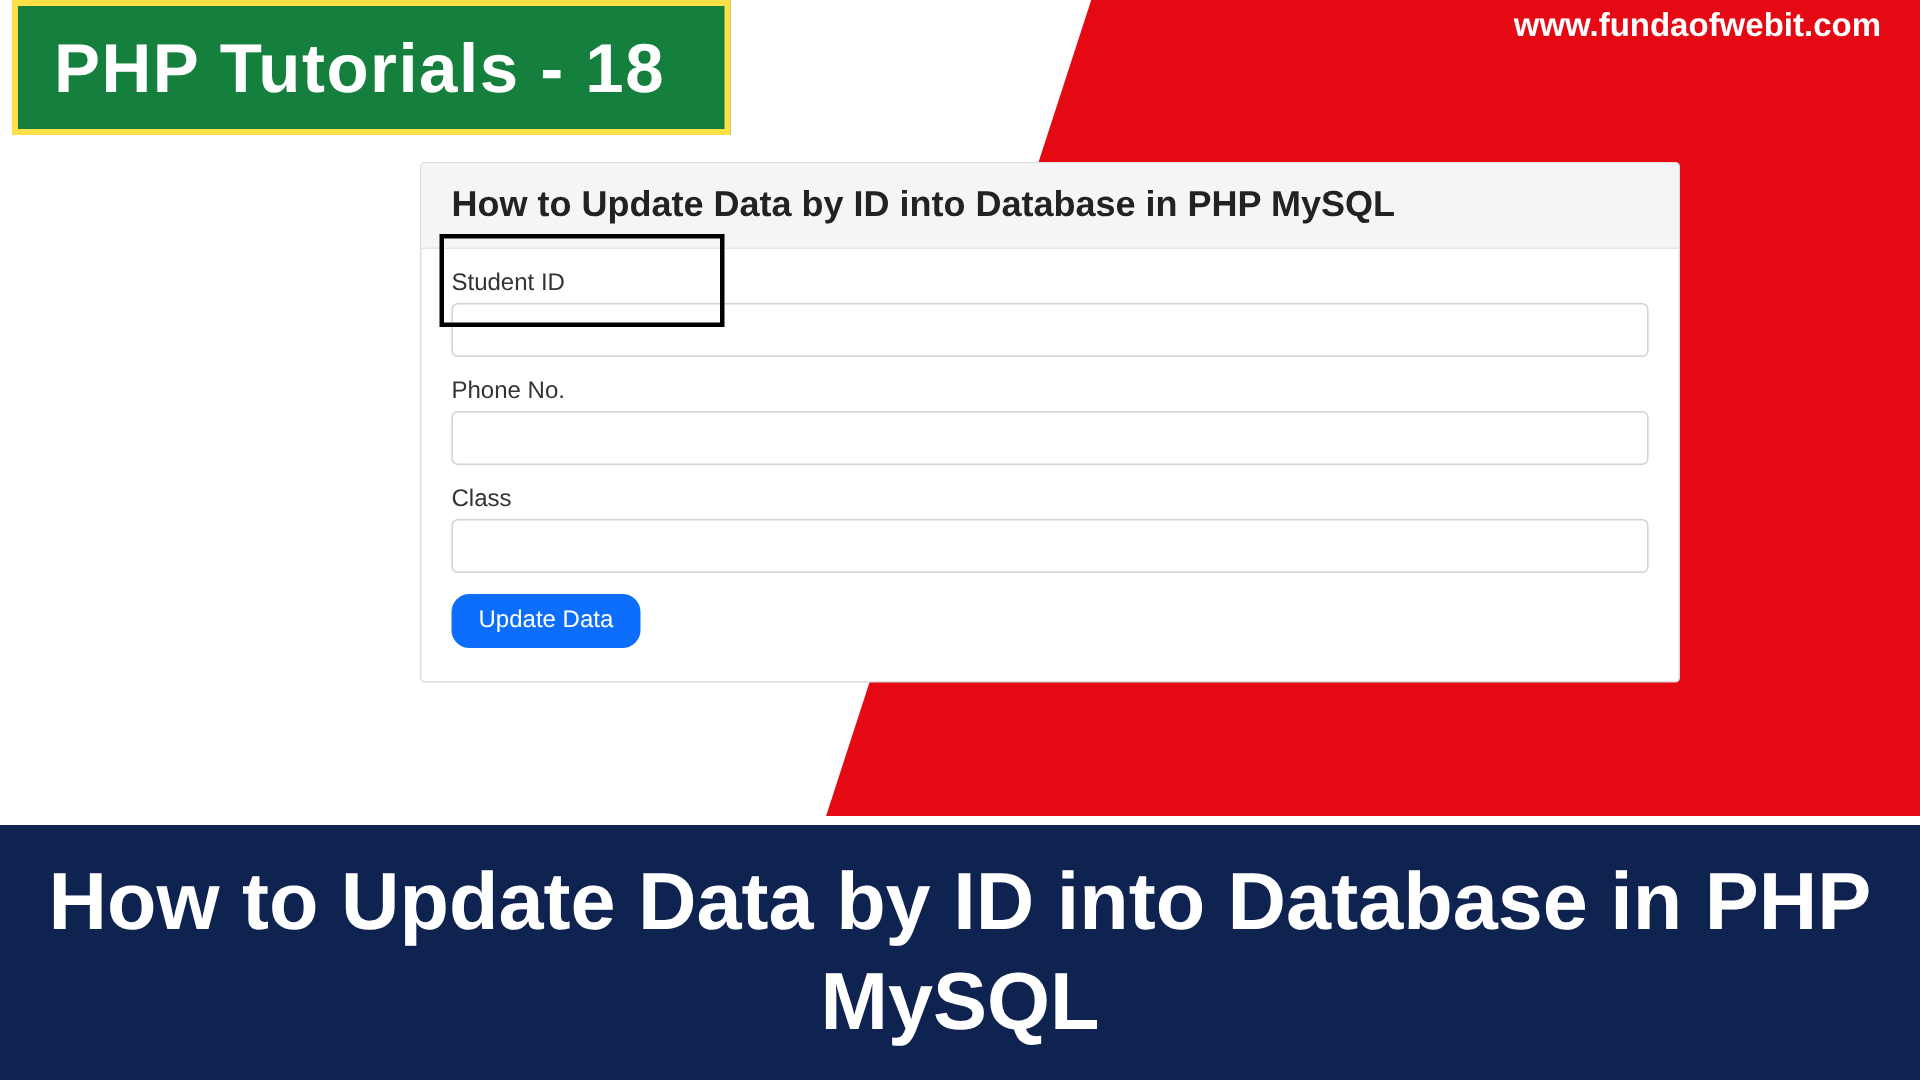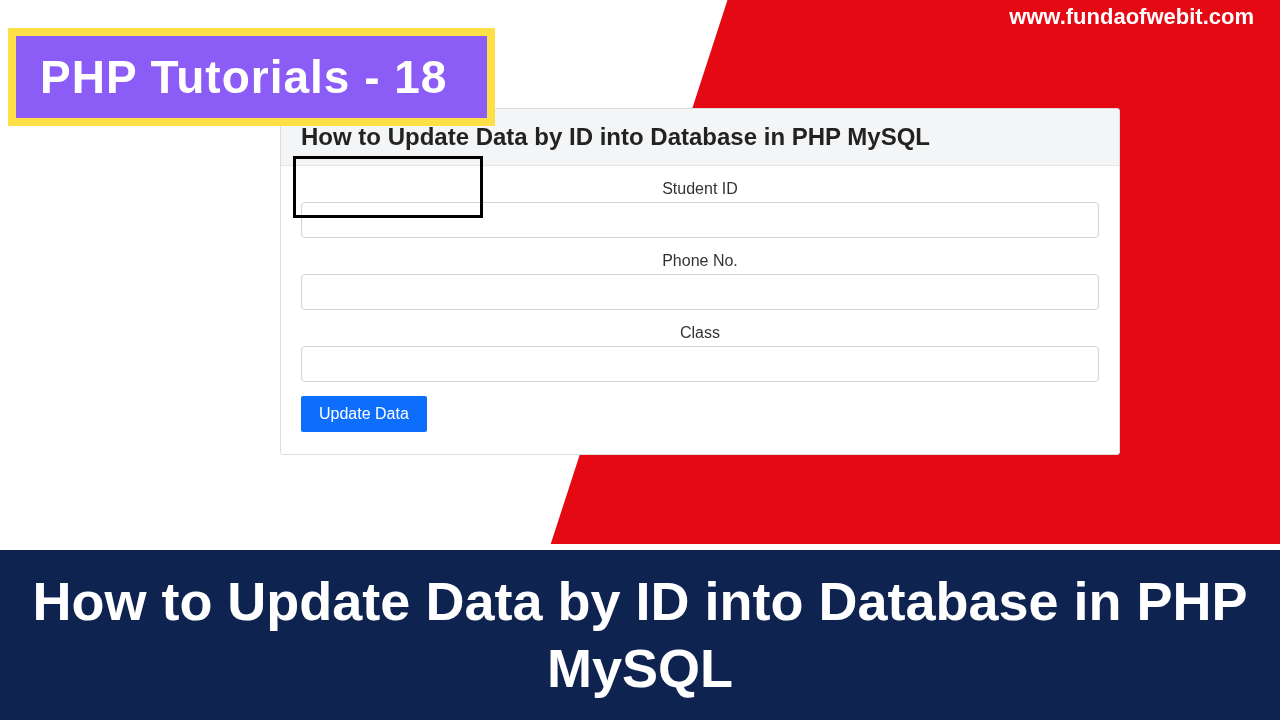--- a/index.html
+++ b/index.html
@@ -20,24 +20,24 @@
     width: 750px;
     height: 600px;
     background: #fff;
     transform: skewX(-18deg);
     z-index: 0;
   }
 
   
   .top-ribbon {
     position: absolute;
-    top: 28px;
+    top: 0;
     left: 8px;
-    background: #8b5cf6;
-    border: 8px solid #fde047;
+    background: #15803d;
+    border: 4px solid #fde047;
     padding: 14px 40px 14px 24px;
     z-index: 3;
   }
   .top-ribbon span {
     color: #fff;
     font-weight: 700;
     font-size: 46px;
     letter-spacing: 1px;
   }
 
@@ -74,36 +74,35 @@
   }
   .card-body {
     padding: 14px 20px 22px 20px;
   }
   .form-group { margin-bottom: 14px; }
   .form-label {
     display: block;
     font-size: 16px;
     color: #333;
     margin-bottom: 4px;
-    text-align: center;
   }
   .form-control {
     width: 100%;
     height: 36px;
     border: 1px solid #ced4da;
     border-radius: 4px;
     padding: 6px 10px;
     font-size: 15px;
     background: #fff;
   }
   .btn-update {
     background: #0d6efd;
     color: #fff;
     border: none;
-    border-radius: 2px;
+    border-radius: 12px;
     padding: 9px 18px;
     font-size: 16px;
     cursor: pointer;
   }
 
   
   .highlight-box {
     position: absolute;
     top: 156px;
     left: 293px;

